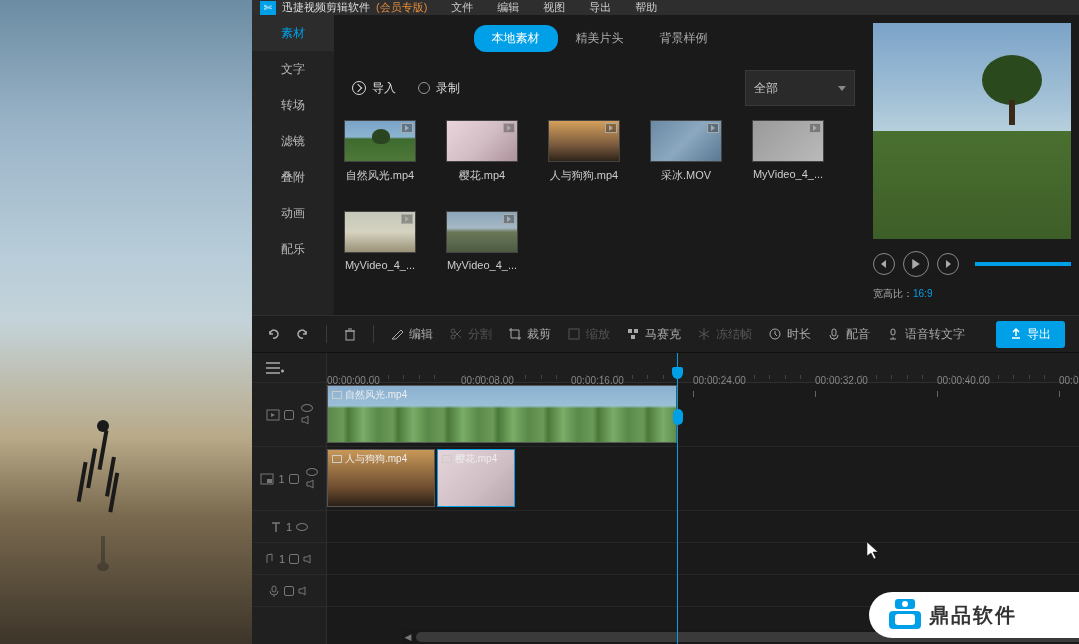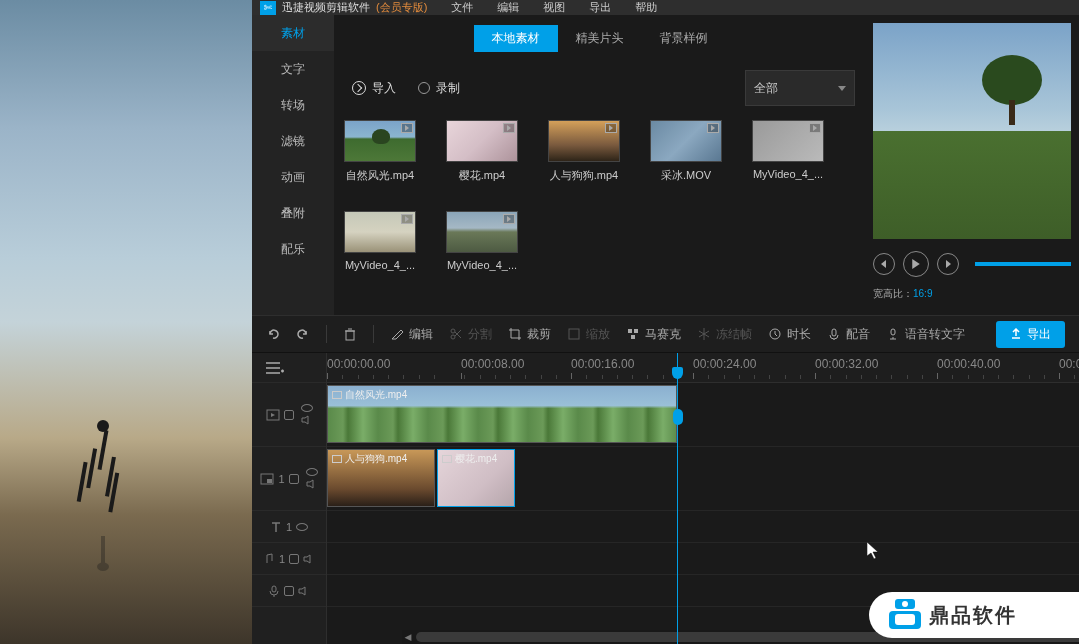--- a/index.html
+++ b/index.html
@@ -26,21 +26,21 @@
 
 
 .upper { display: flex; height: 300px; }
 .left-tabs { width: 82px; background: #232323; display: flex; flex-direction: column; }
 .left-tab { height: 36px; display: flex; align-items: center; justify-content: center; color: #bbb; font-size: 12px; cursor: pointer; }
 .left-tab.active { background: #2c2c2c; color: #00a0e8; }
 
 .material-panel { flex: 1; background: #1a1a1a; padding: 10px; display: flex; flex-direction: column; }
 .sub-tabs { display: flex; gap: 0; justify-content: center; margin-bottom: 10px; }
 .sub-tab { padding: 5px 18px; font-size: 12px; color: #aaa; cursor: pointer; }
-.sub-tab.active { background: #00a0e8; color: #fff; }
+.sub-tab.active { background: #00a0e8; color: #fff; border-radius: 12px; }
 
 .import-row { display: flex; align-items: center; gap: 14px; padding: 8px 0; }
 .import-btn { display: flex; align-items: center; gap: 6px; color: #ddd; font-size: 12px; cursor: pointer; padding: 4px 8px; }
 .import-btn .ico { width: 14px; height: 14px; border: 1.5px solid #ddd; border-radius: 50%; position: relative; }
 .import-btn .ico::after { content: ""; position: absolute; width: 5px; height: 5px; border-top: 1.5px solid #ddd; border-right: 1.5px solid #ddd; transform: rotate(45deg); top: 3px; left: 2px; }
 .record-btn { display: flex; align-items: center; gap: 6px; color: #ddd; font-size: 12px; cursor: pointer; }
 .record-btn .rec { width: 12px; height: 12px; border: 1.5px solid #999; border-radius: 50%; }
 .dropdown { margin-left: auto; width: 110px; height: 36px; background: #2a2a2a; border: 1px solid #3a3a3a; color: #ccc; font-size: 12px; display: flex; align-items: center; padding: 0 8px; justify-content: space-between; cursor: pointer; }
 .dropdown .chev { width: 0; height: 0; border-left: 4px solid transparent; border-right: 4px solid transparent; border-top: 5px solid #888; }
 
@@ -88,21 +88,21 @@
 .timeline { flex: 1; background: #1a1a1a; display: flex; }
 .tl-left { width: 75px; background: #202020; border-right: 1px solid #2e2e2e; }
 .tl-row-head { height: 64px; border-bottom: 1px solid #2a2a2a; display: flex; align-items: center; justify-content: center; gap: 4px; color: #888; font-size: 11px; }
 .tl-row-head.thin { height: 32px; }
 .tl-row-head.first { height: 30px; justify-content: flex-start; padding-left: 14px; }
 .tl-eye { width: 12px; height: 8px; border: 1px solid #777; border-radius: 50%; }
 .tl-lock { width: 10px; height: 10px; border: 1px solid #777; border-radius: 2px; }
 
 .tl-tracks { flex: 1; position: relative; overflow: hidden; }
 .ruler { height: 30px; background: #1e1e1e; position: relative; border-bottom: 1px solid #2e2e2e; }
-.ruler-mark { position: absolute; top: 4px; font-size: 12px; color: #888; }
+.ruler-mark { position: absolute; top: 22px; font-size: 10px; color: #888; }
 .ruler-mark::after { content: ""; position: absolute; left: 0; top: 16px; width: 1px; height: 6px; background: #666; }
 .ruler-tick { position: absolute; top: 22px; width: 1px; height: 4px; background: #444; }
 
 .track { height: 64px; border-bottom: 1px solid #262626; position: relative; }
 .track.thin { height: 32px; }
 .tl-clip { position: absolute; top: 2px; height: 58px; border: 1px solid #555; overflow: hidden; cursor: pointer; }
 .tl-clip.selected { border: 1.5px solid #00a0e8; }
 .tl-clip-label { position: absolute; top: 2px; left: 4px; font-size: 10px; color: #eee; z-index: 2; display: flex; align-items: center; gap: 3px; }
 .tl-clip-label .pico { width: 10px; height: 8px; border: 1px solid #ccc; }
 .tl-clip-bg { position: absolute; inset: 0; }
@@ -151,22 +151,22 @@
     <span class="menu-item">导出</span>
     <span class="menu-item">帮助</span>
   </div>
 
   <div class="upper">
     <div class="left-tabs">
       <div class="left-tab active">素材</div>
       <div class="left-tab">文字</div>
       <div class="left-tab">转场</div>
       <div class="left-tab">滤镜</div>
+      <div class="left-tab">叠附</div>
       <div class="left-tab">动画</div>
-      <div class="left-tab">叠附</div>
       <div class="left-tab">配乐</div>
     </div>
 
     <div class="material-panel">
       <div class="sub-tabs">
         <div class="sub-tab active">本地素材</div>
         <div class="sub-tab">精美片头</div>
         <div class="sub-tab">背景样例</div>
       </div>
       <div class="import-row">

